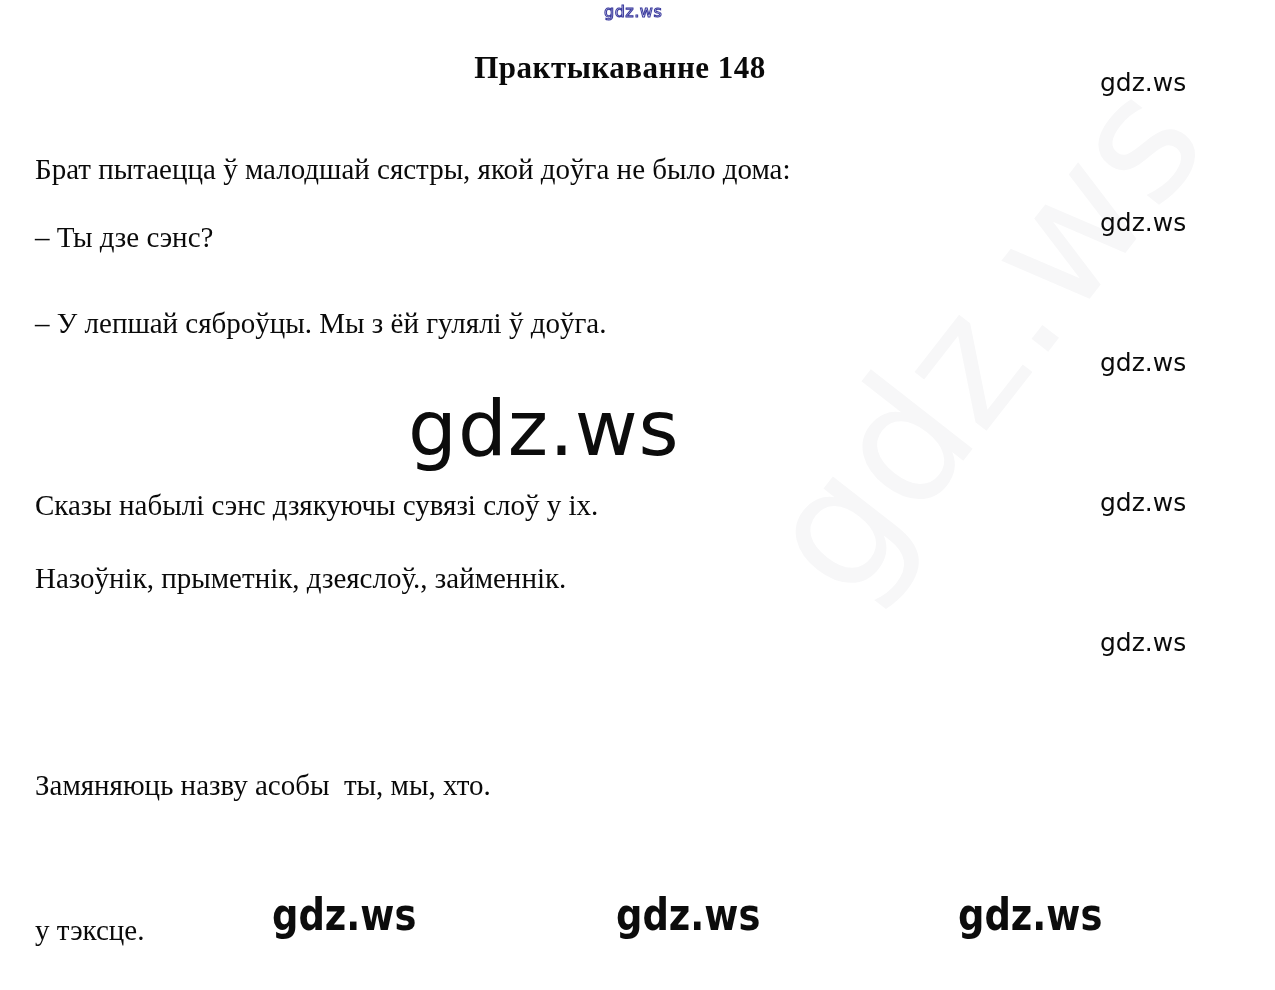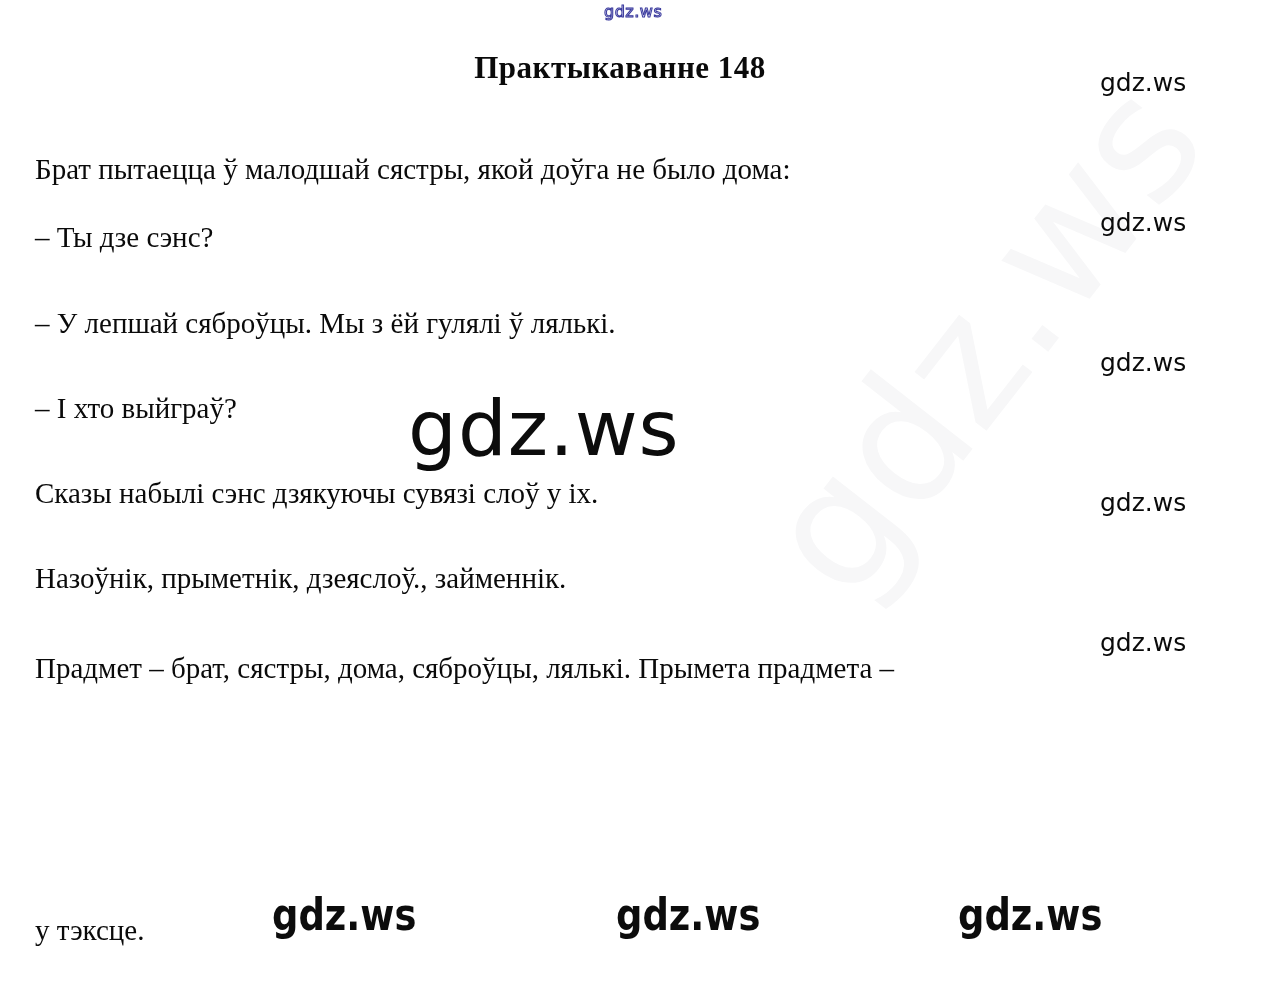--- a/index.html
+++ b/index.html
@@ -94,24 +94,23 @@
   <span class="wm-side" style="top:68px">gdz.ws</span>
   <span class="wm-side" style="top:208px">gdz.ws</span>
   <span class="wm-side" style="top:348px">gdz.ws</span>
   <span class="wm-side" style="top:488px">gdz.ws</span>
   <span class="wm-side" style="top:628px">gdz.ws</span>
 
   <span class="wm-center">gdz.ws</span>
 
   <div class="line" style="top:152px">Брат пытаецца ў малодшай сястры, якой доўга не было дома:</div>
   <div class="line" style="top:220px">– Ты дзе сэнс?</div>
-  <div class="line" style="top:306px">– У лепшай сяброўцы. Мы з ёй гулялі ў лялькі.</div>
-  <div class="line" style="top:391px">– І хто выйграў?</div>
-  <div class="line" style="top:476px">Сказы набылі сэнс дзякуючы сувязі слоў у іх.</div>
+  <div class="line" style="top:306px">– У лепшай сяброўцы. Мы з ёй гулялі ў доўга.</div>
+  <div class="line" style="top:488px">Сказы набылі сэнс дзякуючы сувязі слоў у іх.</div>
   <div class="line" style="top:561px">Назоўнік, прыметнік, дзеяслоў., займеннік.</div>
-  <div class="line" style="top:651px">Прадмет – брат, сястры, дома, сяброўцы, лялькі. Прымета прадмета –</div>
+  <div class="line" style="top:768px">Замяняюць назву асобы  ты, мы, хто.</div>
   <div class="line" style="top:913px">у тэксце.</div>
 
   <span class="wm-bottom" style="left:272px">gdz.ws</span>
   <span class="wm-bottom" style="left:616px">gdz.ws</span>
   <span class="wm-bottom" style="left:958px">gdz.ws</span>
 
 </div>
 
 </body></html>

